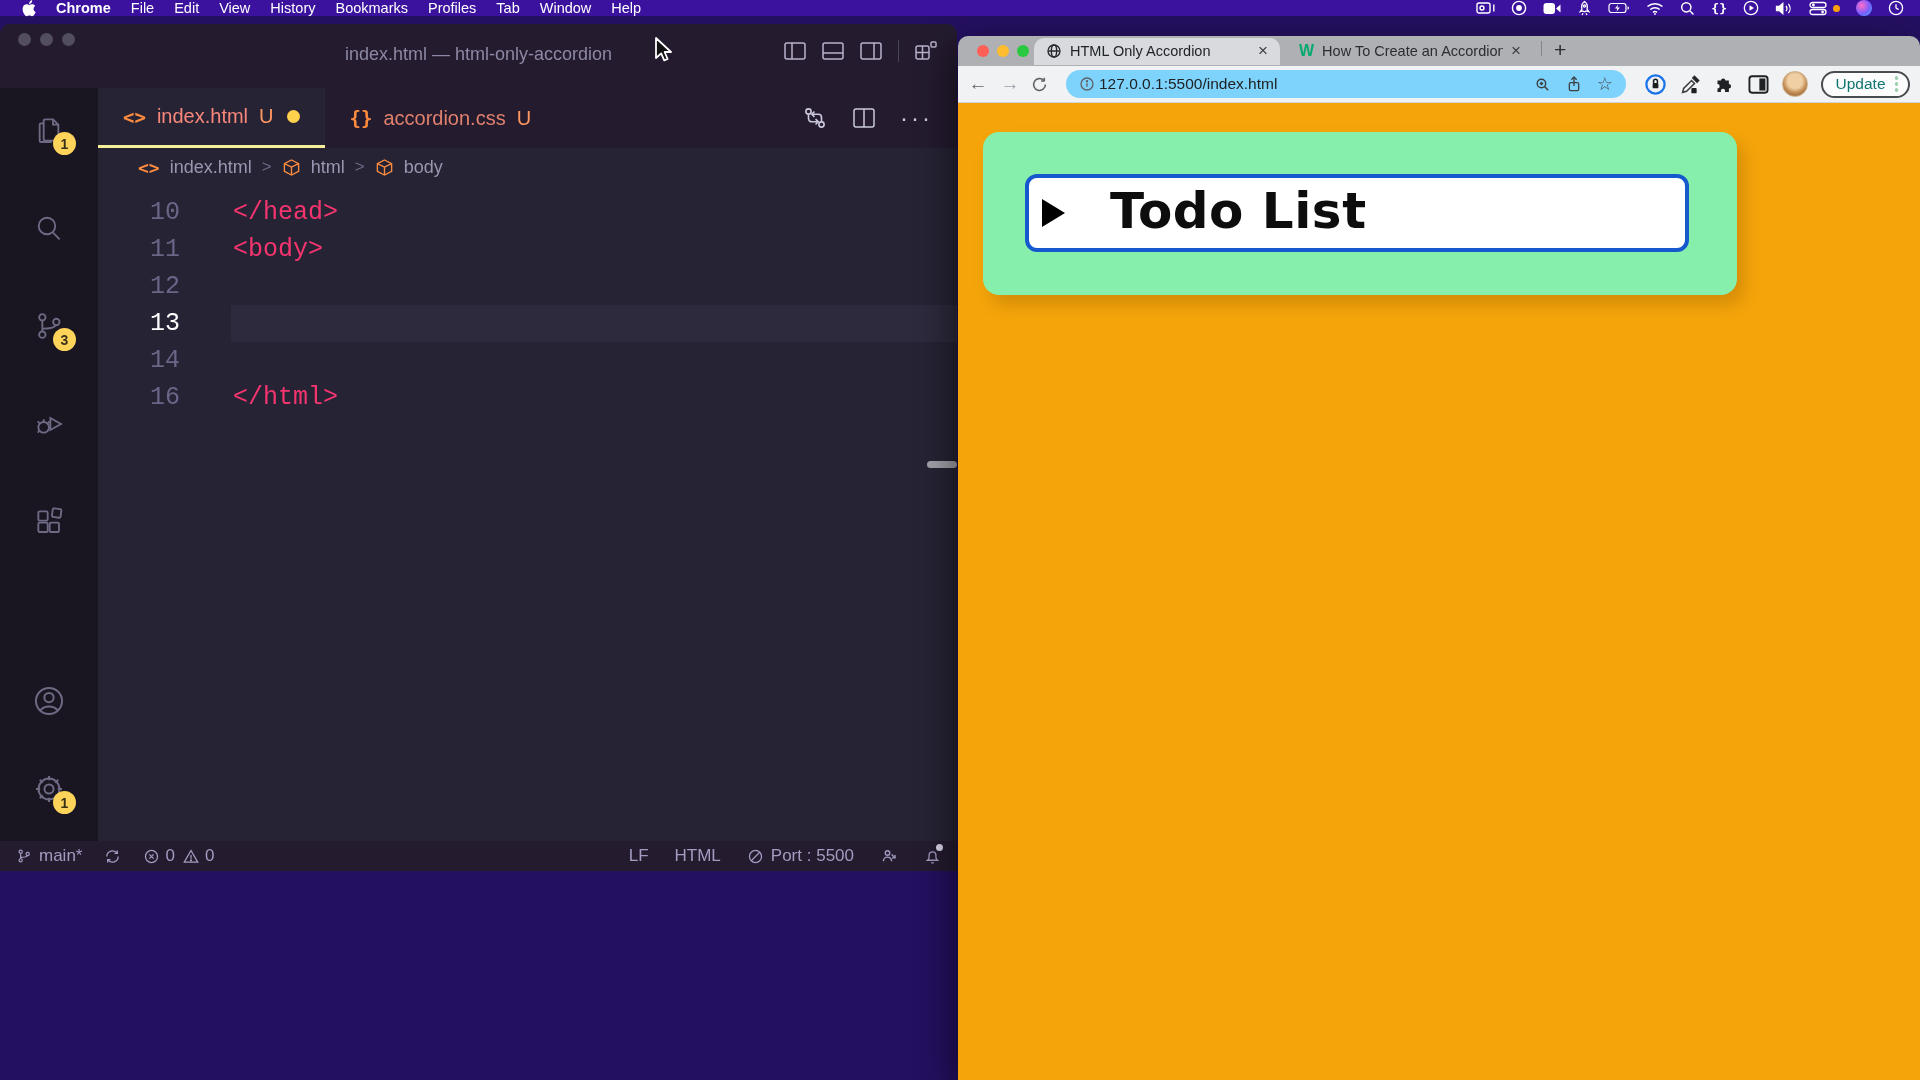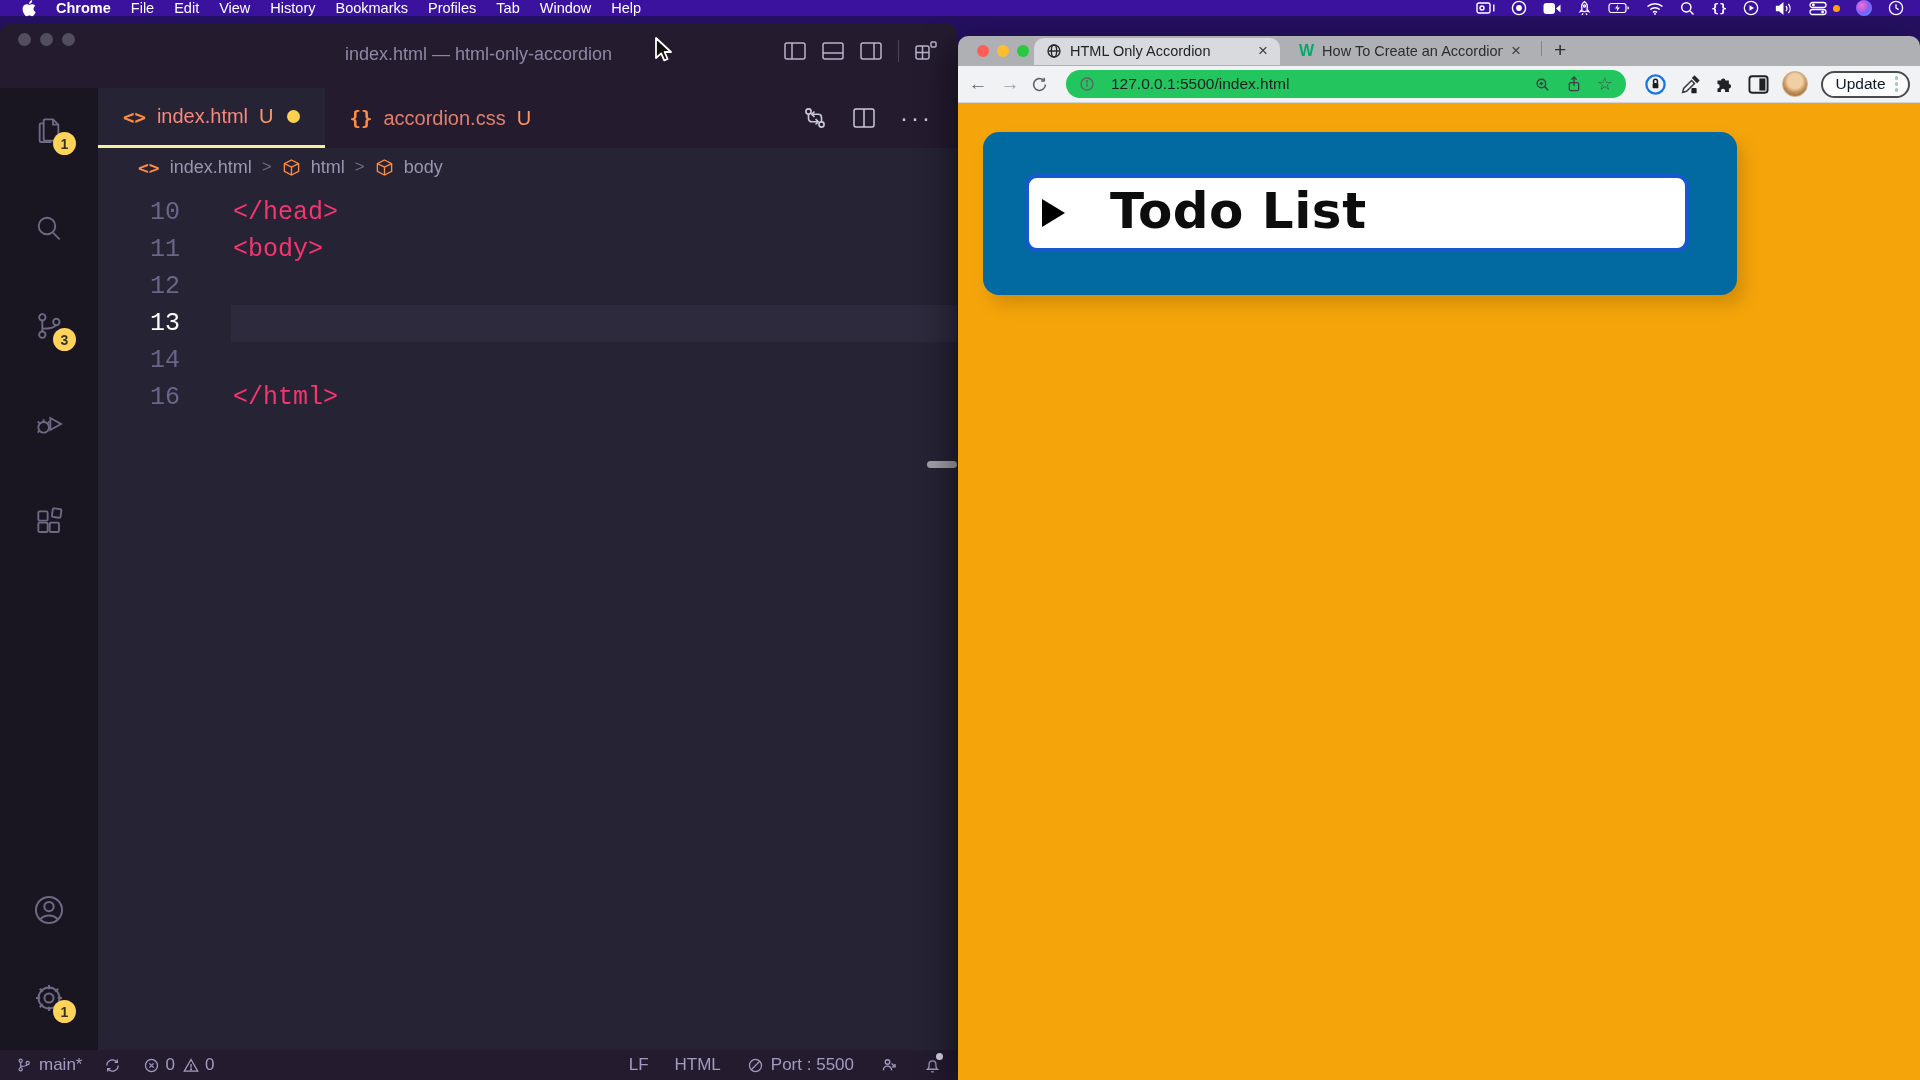--- a/index.html
+++ b/index.html
@@ -12,21 +12,21 @@
   .mb-item{padding:0 10px;line-height:24px}
   .mb-item.app{font-weight:bold}
   .apple-wrap{padding:0 10px;display:flex;align-items:center}
   .mb-right{margin-left:auto;display:flex;align-items:center;gap:16px;padding-right:4px}
   .mi{display:flex;align-items:center;gap:4px}
   .braces-glyph{font-size:13px;font-weight:bold;font-family:"DejaVu Sans Mono",monospace}
   .siri-orb{width:16px;height:16px;border-radius:50%;background:radial-gradient(circle at 35% 35%,#ff6ec7,#7a5cff 55%,#35c3f3)}
   .cc-dot{width:7px;height:7px;border-radius:50%;background:#ff9f0a;margin-left:2px}
 
   
-  .vscode{position:absolute;left:0;top:24px;width:957px;height:1056px;background:#262335;z-index:10;display:flex;flex-direction:column;border-radius:10px 10px 0 0;overflow:visible}
+  .vscode{position:absolute;left:0;top:24px;width:957px;height:847px;background:#262335;z-index:10;display:flex;flex-direction:column;border-radius:10px 10px 0 0;overflow:visible}
   .vs-titlebar{height:64px;background:#241b2f;position:relative;flex:none;border-radius:10px 10px 0 0}
   .lights{position:absolute;left:18px;top:9px;display:flex;gap:9px}
   .light{width:13px;height:13px;border-radius:50%;background:#534d60}
   .vs-title{position:absolute;left:0;right:0;top:20px;text-align:center;color:#8d88a4;font-size:18px}
   .vs-layout{position:absolute;right:20px;top:16px;display:flex;align-items:center;gap:16px;color:#b8b3cb}
   .vs-sep{width:1px;height:22px;background:#4a4458}
 
   .vs-main{flex:1;display:flex;min-height:0}
   .activitybar{width:98px;background:#191622;display:flex;flex-direction:column;align-items:center;padding:24px 0 34px;flex:none}
   .act-top{display:flex;flex-direction:column;gap:62px}
@@ -76,32 +76,32 @@
   .ctab.inactive{margin-left:7px;color:#2a2d31}
   .ct-title{flex:1;white-space:nowrap;overflow:hidden}
   .ct-close{font-size:17px;color:#3c4043}
   .w-fav{color:#04aa6d;font-weight:bold;font-size:16px}
   .tab-sep{width:1px;height:15px;background:#83858a;margin:0 0 6px 8px}
   .newtab{font-size:21px;color:#2c2e31;margin:0 0 3px 12px}
 
   .toolbar{height:37px;background:#f1f2f4;border-bottom:1px solid #d2d4d6;display:flex;align-items:center;padding:0 8px;gap:8px;flex:none}
   .nav-btn{font-size:19px;color:#5f6368;width:24px;text-align:center}
   .nav-btn.dim{color:#9aa0a6}
-  .addr{width:560px;height:28px;background:#22c55e;border-radius:14px;display:flex;align-items:center;padding:0 13px;gap:16px;margin-left:4px}
+  .addr{width:560px;height:28px;background:#7dd3fc;border-radius:14px;display:flex;align-items:center;padding:0 13px;gap:4px;margin-left:4px}
   .addr-url{font-size:15.5px;color:#202124;flex:1}
   .addr-icons{display:flex;align-items:center;gap:15px;color:#3c4043}
   .star{font-size:18px;color:#494d51}
   .ext-group{margin-left:auto;display:flex;align-items:center;gap:13px;padding-right:2px}
   .avatar{width:26px;height:26px;border-radius:50%;background:radial-gradient(circle at 50% 38%,#f0cfa4 0 38%,#c08a52 62%,#7d5433 100%);border:1px solid #cdb089}
-  .update-btn{height:27px;border:2px solid #494d50;border-radius:14px;background:#fcfcfd;display:flex;align-items:center;gap:9px;padding:0 10px 0 13px;font-size:15.5px;color:#0f172a}
+  .update-btn{height:27px;border:2px solid #494d50;border-radius:14px;background:#fcfcfd;display:flex;align-items:center;gap:9px;padding:0 10px 0 13px;font-size:15.5px;color:#0f766e}
   .v-dots{display:flex;flex-direction:column;gap:2.5px}
   .v-dots i{width:3.5px;height:3.5px;border-radius:50%;background:#9ccfae}
 
   .content{flex:1;background:#f5a50a;position:relative}
-  .card{position:absolute;left:25px;top:29px;width:754px;height:163px;background:#0369a1;border-radius:16px;box-shadow:7px 10px 16px rgba(140,85,0,.30)}
+  .card{position:absolute;left:25px;top:29px;width:754px;height:163px;background:#86efac;border-radius:16px;box-shadow:7px 10px 16px rgba(140,85,0,.30)}
   .accordion{position:absolute;left:42px;top:42px;width:664px;height:78px;border:4px solid #1659ce;border-radius:12px;display:flex;align-items:center;background:#fff;cursor:pointer}
   .tri{width:0;height:0;border-top:14px solid transparent;border-bottom:14px solid transparent;border-left:23px solid #000;margin-left:13px}
   .acc-title{margin-left:45px;font-size:50px;font-weight:bold;color:#0d0d0d;font-family:"DejaVu Sans",sans-serif;letter-spacing:.5px;margin-top:-5px}
 
   .cursor{position:absolute;left:652px;top:36px;z-index:60}
 </style>
 </head>
 <body>
 
 <div class="menubar">

